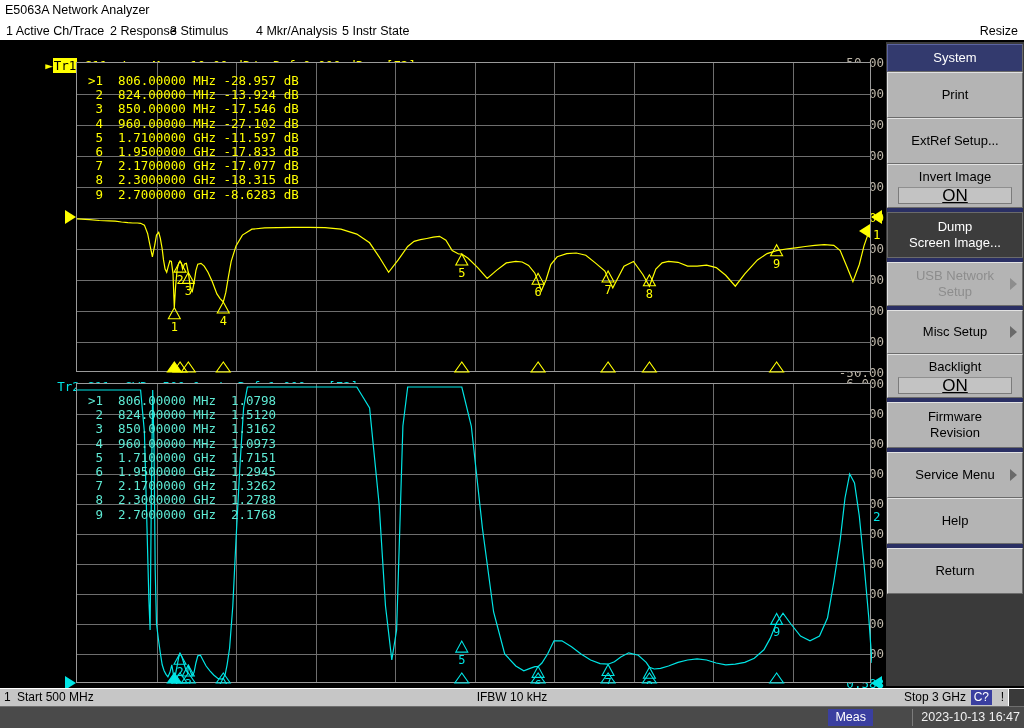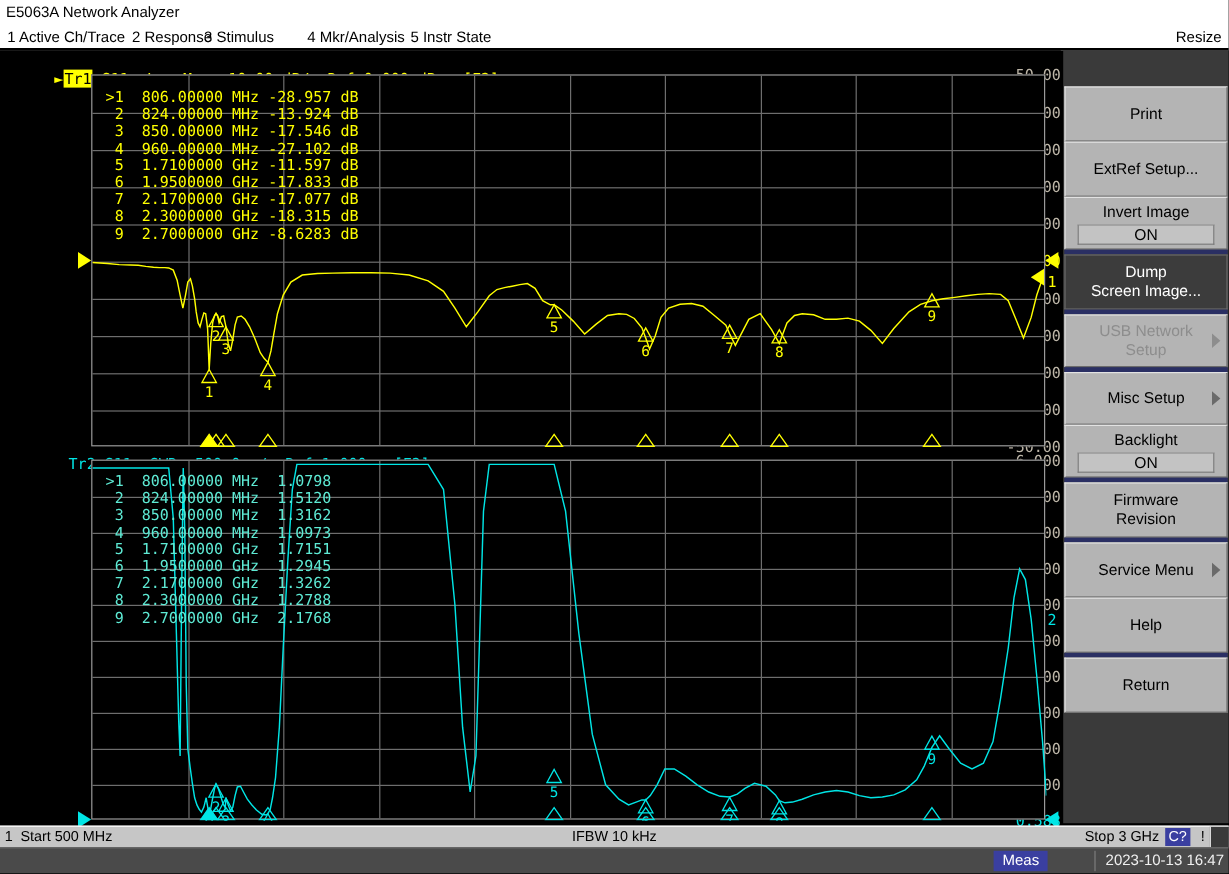--- a/index.html
+++ b/index.html
@@ -55,21 +55,21 @@
   .sk{position:absolute;left:1px;width:136px;box-sizing:border-box;
       background:#b4b4b4;color:#000;font-size:13px;text-align:center;
       border-top:1px solid #e2e2e2;border-left:1px solid #e2e2e2;
       border-right:1px solid #6b6b6b;border-bottom:1px solid #6b6b6b;
       display:flex;flex-direction:column;align-items:center;justify-content:center;}
   .sk.title{background:#333a6e;color:#fff;border-top:1px solid #5b63a0;border-left:1px solid #5b63a0;}
   .sk.active{background:#3c3c3c;color:#fff;border-top:1px solid #6a6a6a;border-left:1px solid #6a6a6a;}
   .sk.disabled{color:#8d8d8d;}
   .sk .lbl{line-height:16px;}
   .sk .val{width:112px;background:#c3c3c3;border:1px solid #7b7b7b;border-top-color:#8f8f8f;
-           font-size:13px;line-height:15px;margin-top:2px;}
+           font-size:17px;line-height:15px;margin-top:2px;text-decoration:underline;}
   .sk .chev{position:absolute;right:5px;top:50%;margin-top:-6px;width:0;height:0;
             border-top:6px solid transparent;border-bottom:6px solid transparent;border-left:7px solid #6a6a6a;}
   .sk.disabled .chev{border-left-color:#8d8d8d;}
   .skgap{position:absolute;left:1px;width:136px;height:4px;background:#2a2f63;}
 
   
   .statusbar{position:absolute;left:0;top:688px;width:1024px;height:18px;background:#c6c6c6;
              border-top:1px solid #fff;box-sizing:border-box;font-size:12px;color:#000;}
   .statusbar .sleft{position:absolute;left:4px;top:1px;}
   .statusbar .sch{position:absolute;left:4px;top:1px;}
@@ -255,20 +255,25 @@
         <div class="refarrow left2" style="left: 65px; top: 634px;"></div>
         <div class="refarrow right2" style="left: 871px; top: 634px;"></div>
         <div class="edgenum c2" style="left: 873px; top: 467px;">2</div>
       </div>
 
     <div class="mtable t2" id="mtable2" style="left:88px;top:352px;"><div>&gt;1  806.00000 MHz  1.0798</div><div> 2  824.00000 MHz  1.5120</div><div> 3  850.00000 MHz  1.3162</div><div> 4  960.00000 MHz  1.0973</div><div> 5  1.7100000 GHz  1.7151</div><div> 6  1.9500000 GHz  1.2945</div><div> 7  2.1700000 GHz  1.3262</div><div> 8  2.3000000 GHz  1.2788</div><div> 9  2.7000000 GHz  2.1768</div></div>
 
   </div>
 
   <div class="softmenu" id="softmenu">
+      <div class="sk title" style="top: 2px; height: 28px;">
+        <div class="lbl">
+          <div>System</div>
+        </div>
+      </div>
       <div class="sk" style="top: 30px; height: 46px;">
         <div class="lbl">
           <div>Print</div>
         </div>
       </div>
       <div class="sk" style="top: 76px; height: 46px;">
         <div class="lbl">
           <div>ExtRef Setup...</div>
         </div>
       </div>

